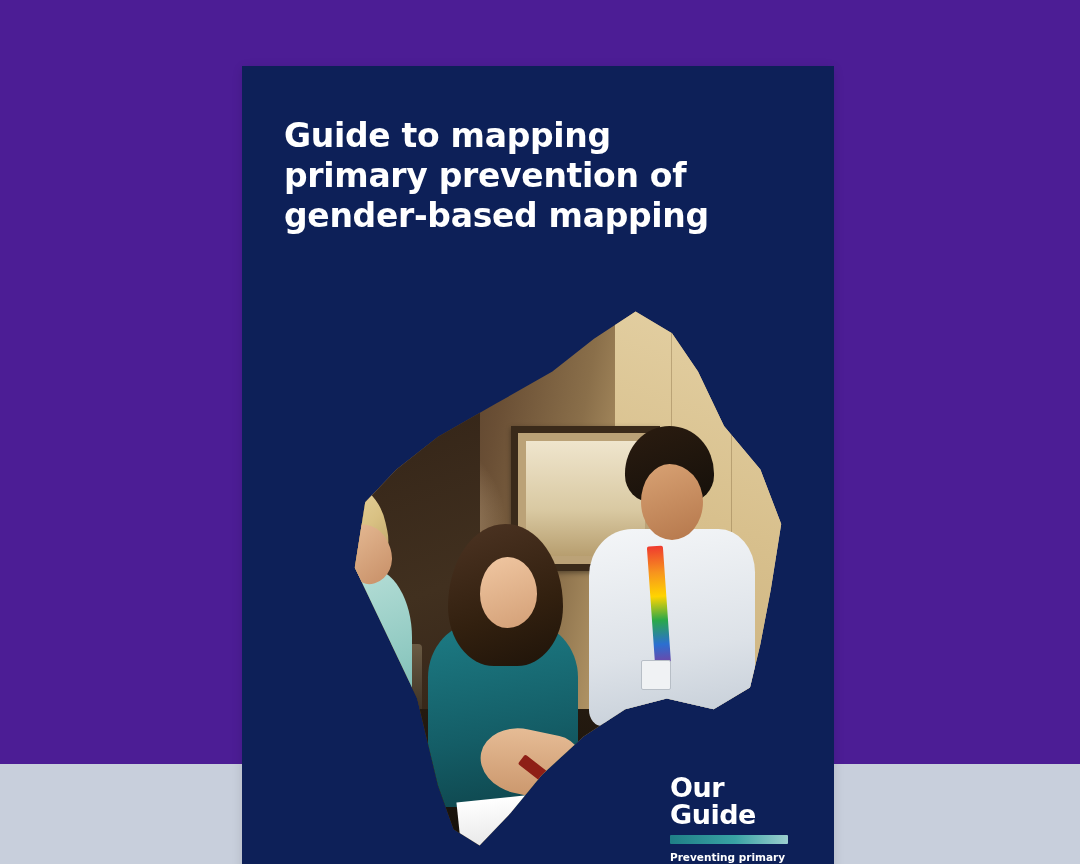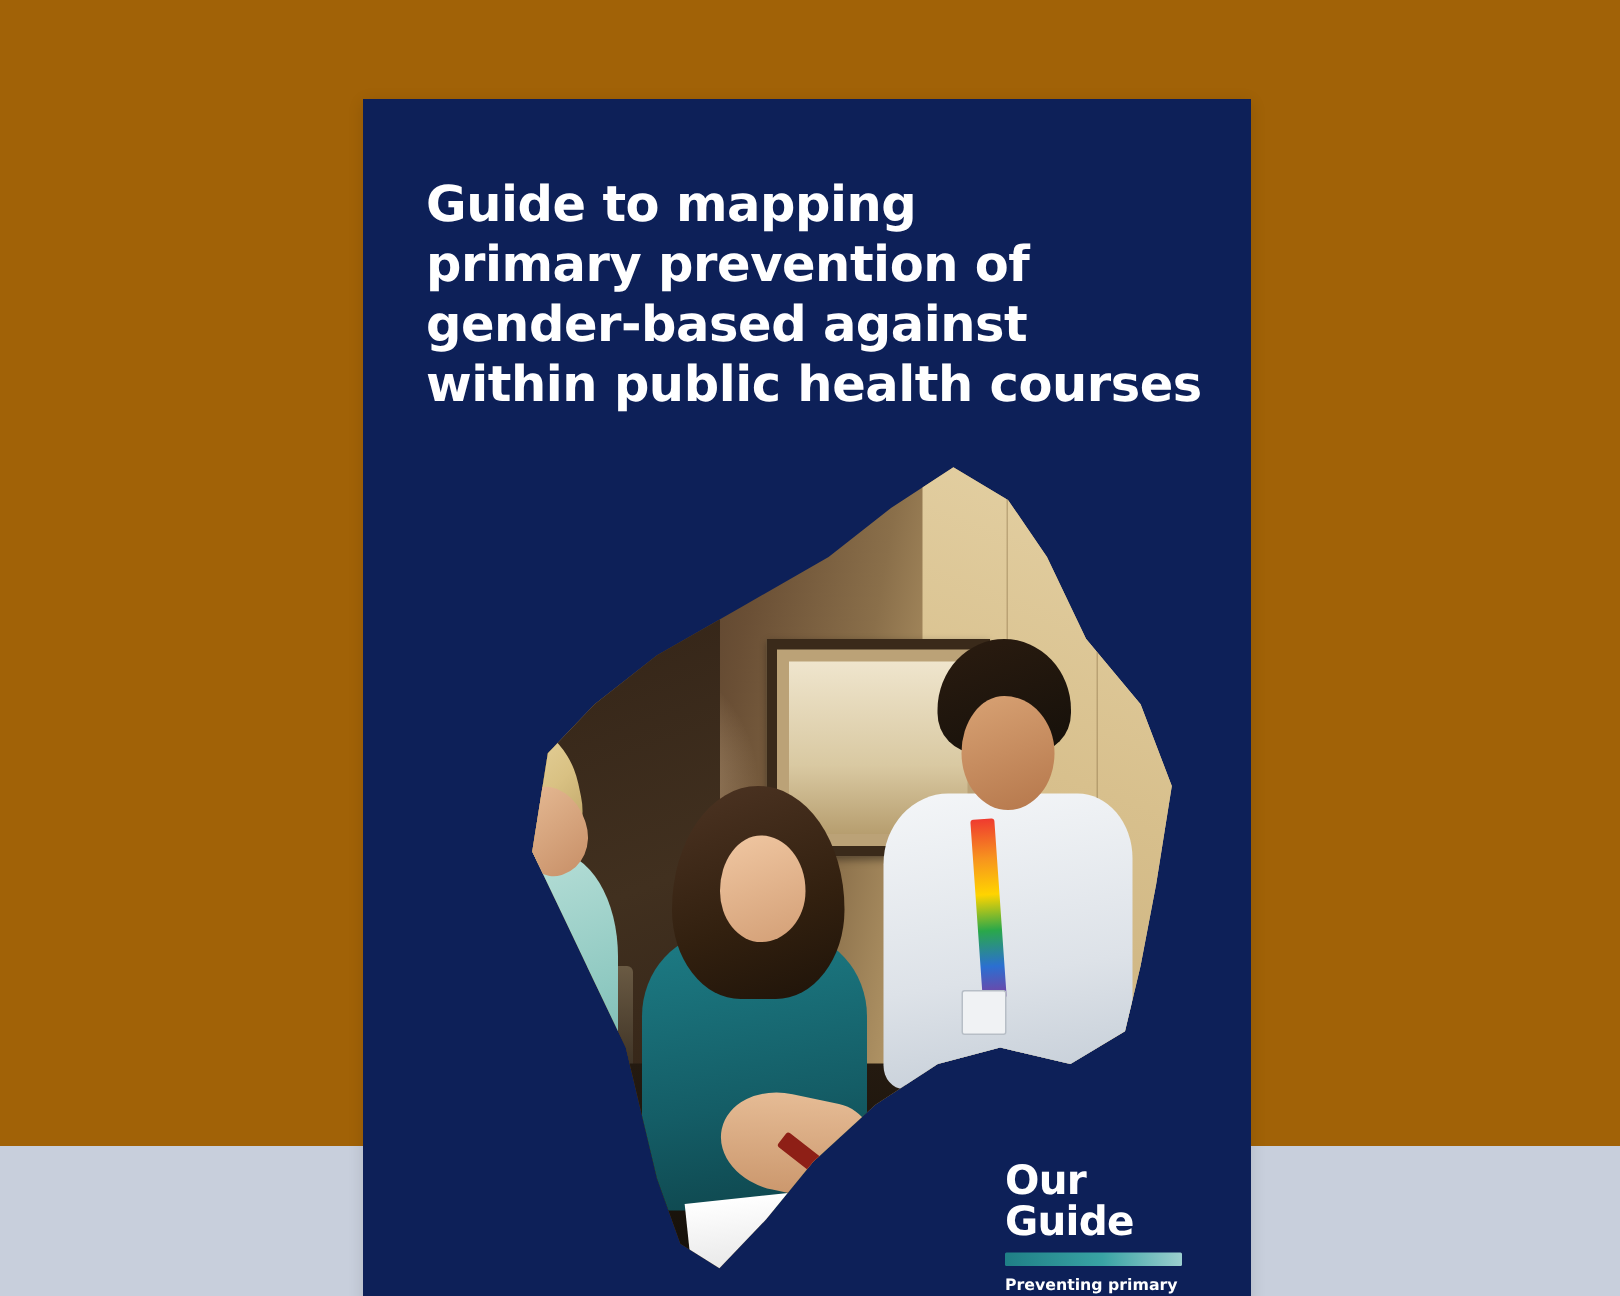--- a/index.html
+++ b/index.html
@@ -9,21 +9,21 @@
     width: 1080px;
     height: 864px;
     overflow: hidden;
     font-family: "Liberation Sans", sans-serif;
   }
 
   #page {
     position: relative;
     width: 1080px;
     height: 764px;
-    background: #a16207;
+    background: #4c1d95;
   }
 
   
   .cover {
     position: absolute;
     left: 242px;
     top: 66px;
     width: 592px;
     height: 820px;
     background: #0d2058;
@@ -255,22 +255,21 @@
 </head>
 <body>
 
 <div id="page">
 
   <div class="cover">
 
     <div class="cover-title">
       <span class="line">Guide to mapping</span>
       <span class="line">primary prevention of</span>
-      <span class="line">gender-based against</span>
-      <span class="line">within public health courses</span>
+      <span class="line">gender-based mapping</span>
     </div>
 
     <div class="photo-wrap">
       <div class="photo">
         <div class="wall-left"></div>
         <div class="wall-right"></div>
         <div class="framed-picture">
           <div class="matte"></div>
         </div>
         <div class="lamp"></div>

